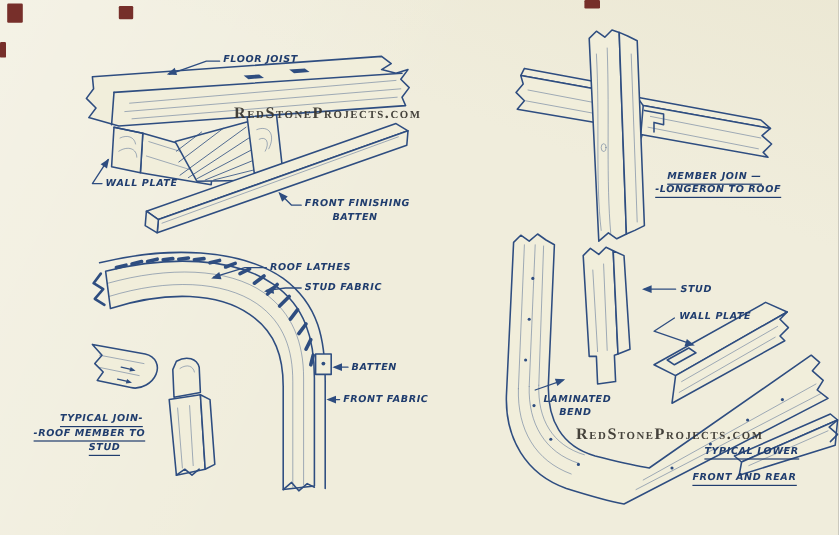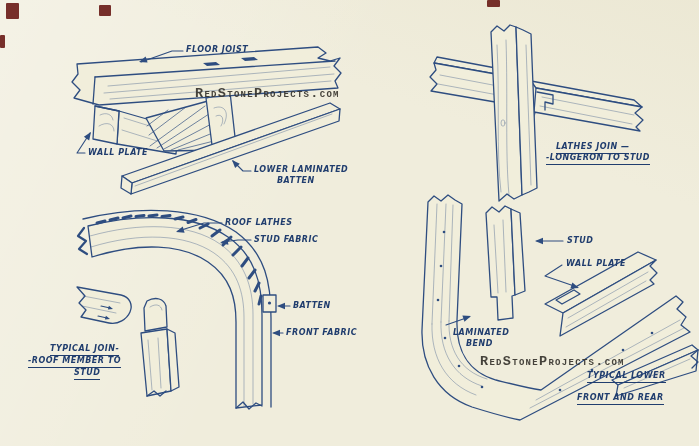--- a/index.html
+++ b/index.html
@@ -23,21 +23,21 @@
   .ink .heavy{stroke-width:2.2;}
   .ink .dot{fill:#2e4d80;stroke:none;}
   .ink .solid{fill:#2e4d80;stroke:none;}
   #arw{fill:#2e4d80;stroke:none;}
   .lbl{
     position:absolute;font-style:italic;font-weight:bold;font-size:8px;
     letter-spacing:.5px;color:#203d6e;white-space:nowrap;line-height:10px;text-align:right;
   }
   .cap{border-bottom:1.2px solid #203d6e;padding-bottom:.5px;}
   .wm{
-    position:absolute;font-family:Liberation Mono, monospace;font-weight:700;
+    position:absolute;font-family:Liberation Serif, serif;font-weight:700;
     font-variant:small-caps;font-size:13.5px;letter-spacing:1.3px;color:#37342e;
     white-space:nowrap;opacity:.92;
   }
   .redmark{position:absolute;background:#6b1e1a;border-radius:1px;opacity:.92;}
 </style>
 </head>
 <body>
 
 <div class="canvas">
 
@@ -234,25 +234,25 @@
       <polyline class="leader" points="562,265 545,276 577,287"></polyline>
       <use href="#arw" transform="translate(579,288) rotate(18)"></use>
       <polyline class="leader" points="446,325 469,317"></polyline>
       <use href="#arw" transform="translate(471,316) rotate(-19)"></use>
     </g>
   </g>
 </svg>
 
 <div class="lbl" style="left:186px;top:45px">FLOOR JOIST</div>
 <div class="lbl" style="left:88px;top:148px">WALL PLATE</div>
-<div class="lbl" style="left:254px;top:165px">LOWER LAMINATED</div>
+<div class="lbl" style="left:254px;top:165px">FRONT FINISHING</div>
 <div class="lbl" style="left:277px;top:176px">BATTEN</div>
 
-<div class="lbl cap" style="left:556px;top:142px">LATHES JOIN —</div>
-<div class="lbl cap" style="left:546px;top:153px">-LONGERON TO STUD</div>
+<div class="lbl cap" style="left:556px;top:142px">MEMBER JOIN —</div>
+<div class="lbl cap" style="left:546px;top:153px">-LONGERON TO ROOF</div>
 
 <div class="lbl" style="left:225px;top:218px">ROOF LATHES</div>
 <div class="lbl" style="left:254px;top:235px">STUD FABRIC</div>
 <div class="lbl" style="left:293px;top:301px">BATTEN</div>
 <div class="lbl" style="left:286px;top:328px">FRONT FABRIC</div>
 <div class="lbl cap" style="left:50px;top:344px">TYPICAL JOIN-</div>
 <div class="lbl cap" style="left:28px;top:356px">-ROOF MEMBER TO</div>
 <div class="lbl cap" style="left:74px;top:368px">STUD</div>
 
 <div class="lbl" style="left:567px;top:236px">STUD</div>

